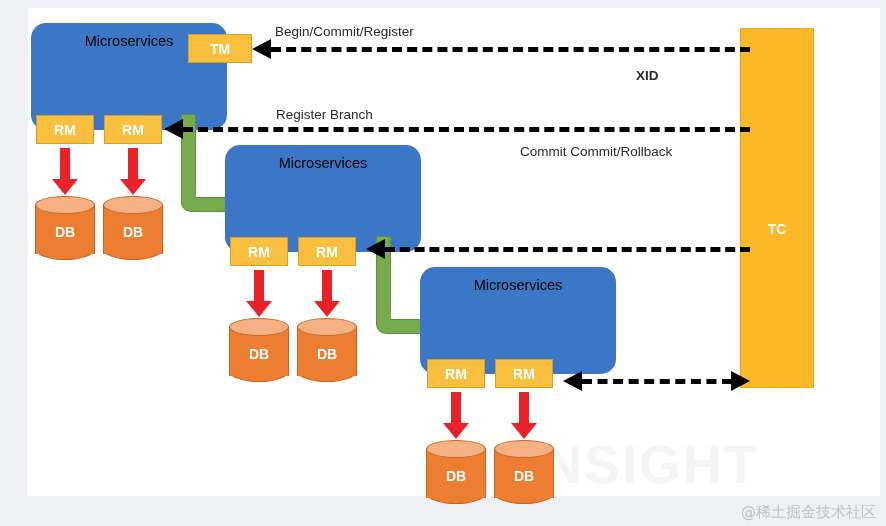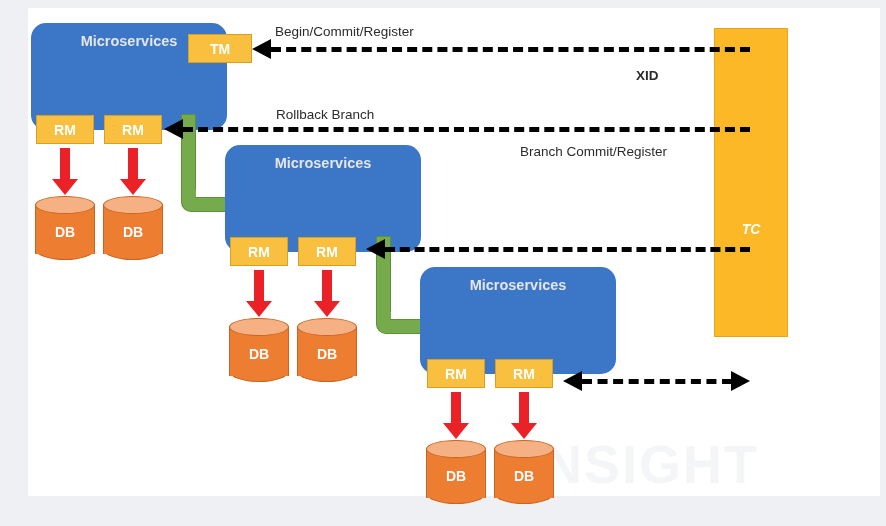--- a/index.html
+++ b/index.html
@@ -31,22 +31,22 @@
 
   
   .ms{
     position:absolute;
     background:#3b77c6;
     border-radius:14px;
     box-shadow:0 0 0 1px #3b77c6;
   }
   .ms-label{
     position:absolute;left:0;right:0;top:9px;
-    text-align:center;color:#e5e5e5;
-    font-size:14.5px;font-weight:bold;
+    text-align:center;color:#000000;
+    font-size:14.5px;font-weight:normal;
   }
 
   
   .amber{
     position:absolute;
     background:#f9bf3f;
     border:1px solid #d7a021;
     color:#ffffff;
     font-size:14px;font-weight:bold;
     display:flex;align-items:center;justify-content:center;
@@ -255,36 +255,37 @@
         <div class="top"></div>
       <div class="txt">DB</div>
     </div>
     <div class="db" style="left:466px;top:432px;">
       <div class="bottom"></div>
         <div class="body"></div>
         <div class="top"></div>
       <div class="txt">DB</div>
     </div>
 
-    <div class="tc" style="left:686px;top:20px;width:74px;height:309px;font-style:italic;">
+    <div class="tc" style="left:712px;top:20px;width:74px;height:360px;">
       <div class="tc-label">TC</div>
     </div>
 
     <div class="dash-left" style="left:224px;top:31px;"></div>
     <div class="dash" style="left:243px;top:39px;width:479px;"></div>
     <div class="conn-label" style="left:247px;top:16px;">Begin/Commit/Register</div>
     <div class="conn-label bold" style="left:608px;top:60px;">XID</div>
 
     <div class="dash-left" style="left:136px;top:111px;"></div>
     <div class="dash" style="left:155px;top:119px;width:567px;"></div>
-    <div class="conn-label" style="left:248px;top:99px;">Rollback Branch</div>
-    <div class="conn-label" style="left:492px;top:136px;">Branch Commit/Register</div>
+    <div class="conn-label" style="left:248px;top:99px;">Register Branch</div>
+    <div class="conn-label" style="left:492px;top:136px;">Commit Commit/Rollback</div>
 
     <div class="dash-left" style="left:338px;top:231px;"></div>
     <div class="dash" style="left:357px;top:239px;width:365px;"></div>
 
     <div class="dash-left" style="left:535px;top:363px;"></div>
     <div class="dash" style="left:554px;top:371px;width:150px;"></div>
     <div class="dash-right" style="left:703px;top:363px;"></div>
 
   </div>
 
+  <div class="wm-small">@稀土掘金技术社区</div>
 </div>
 
 </body></html>

